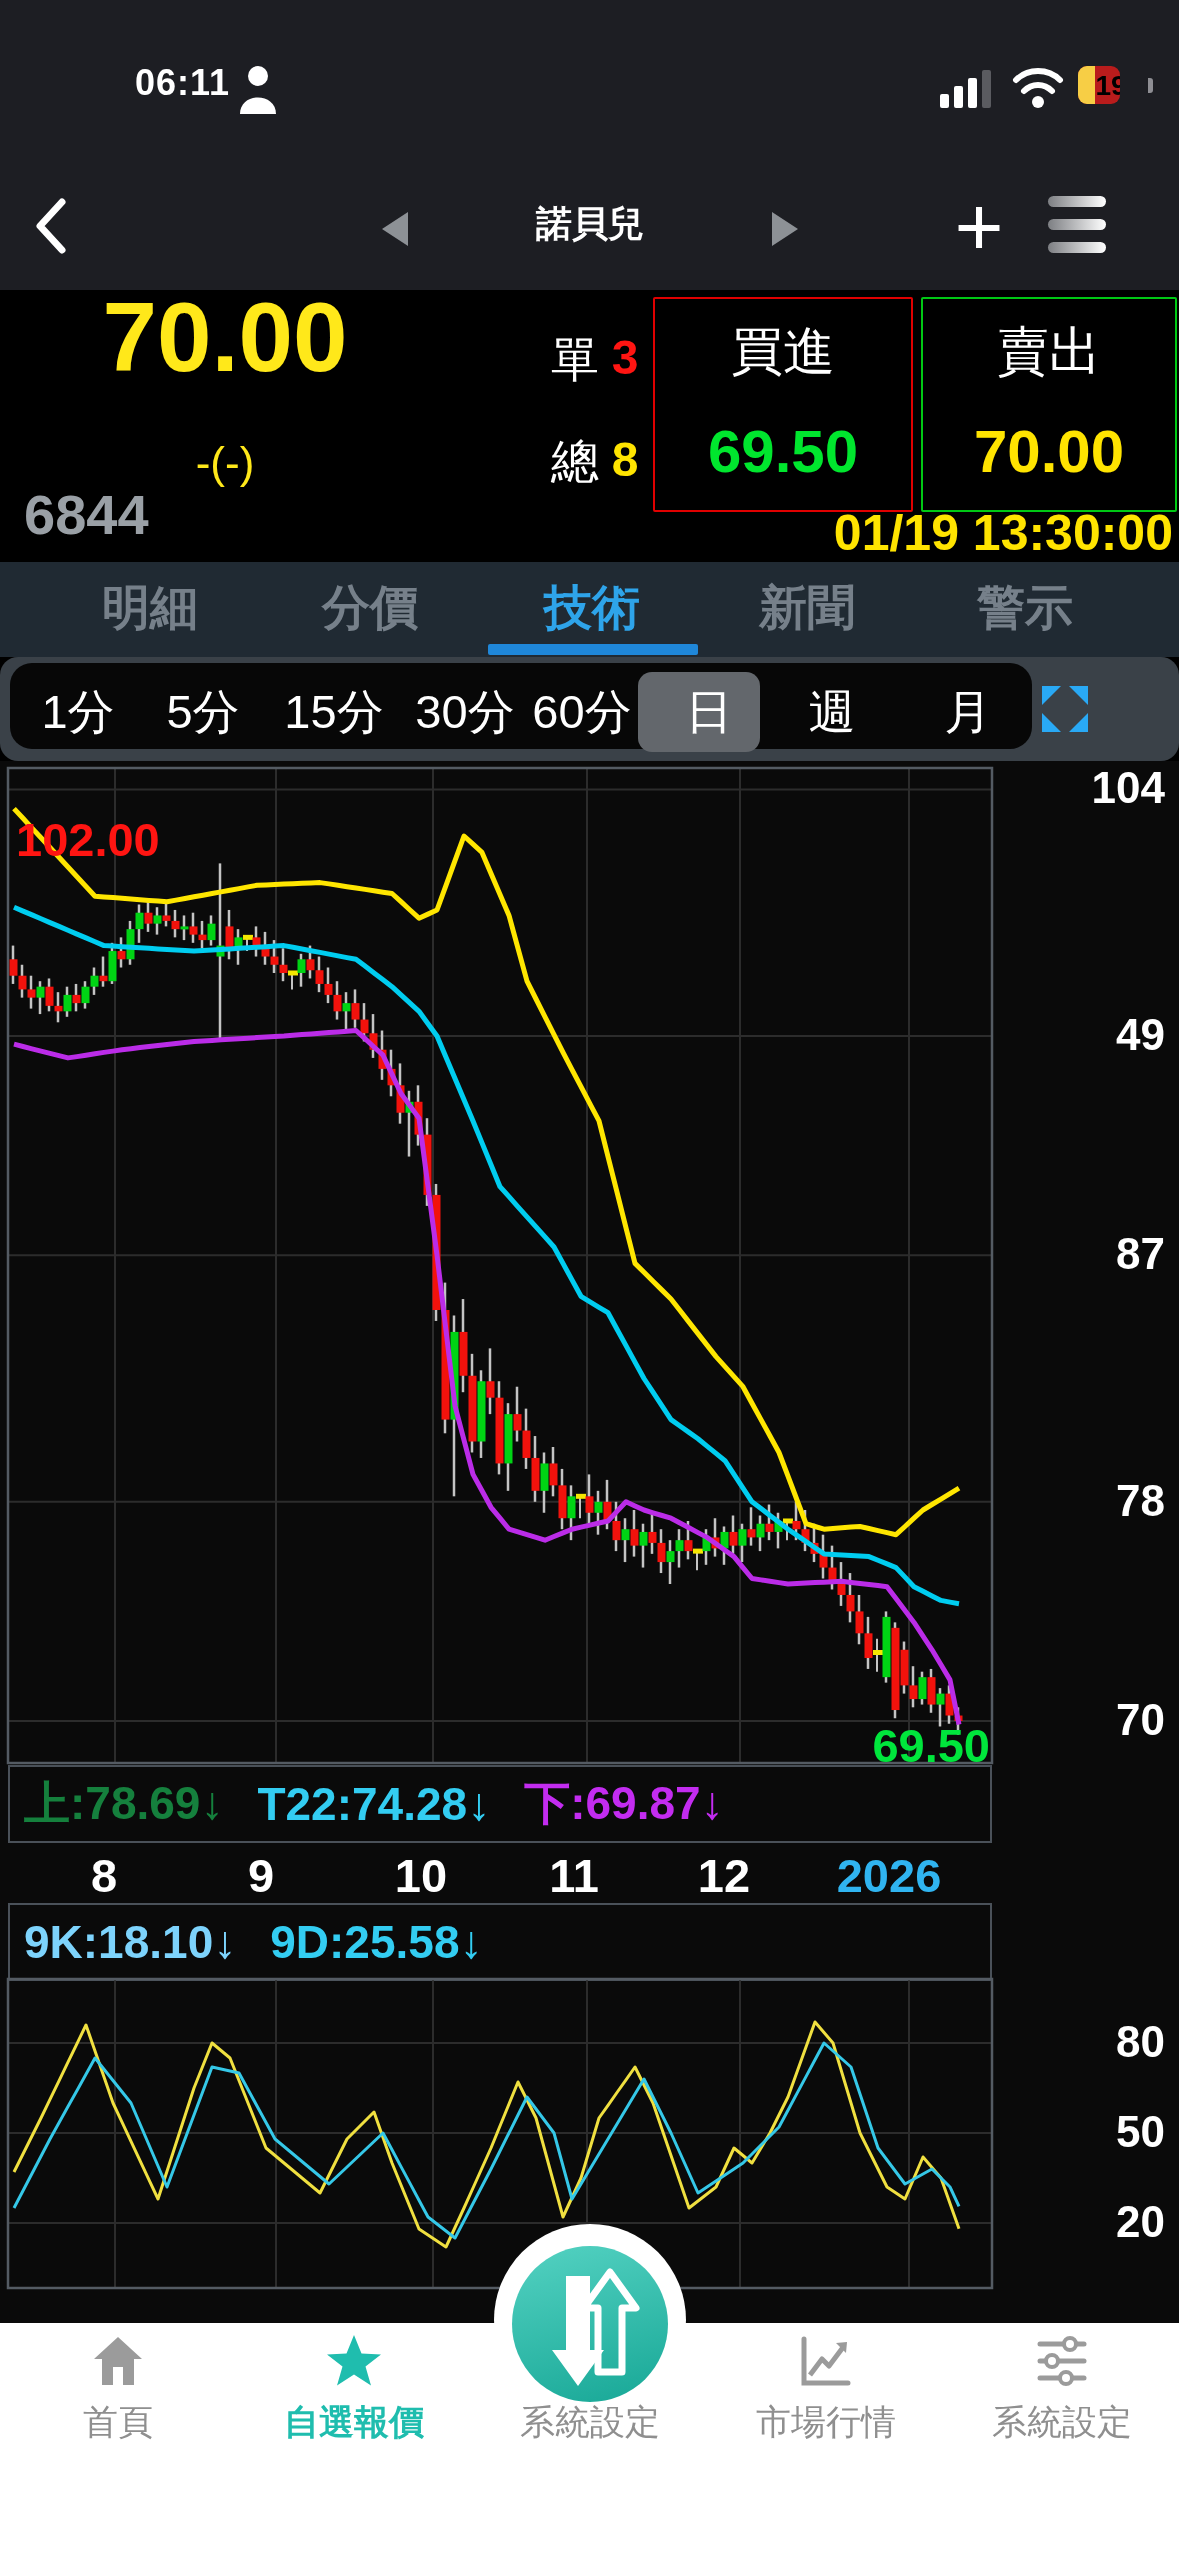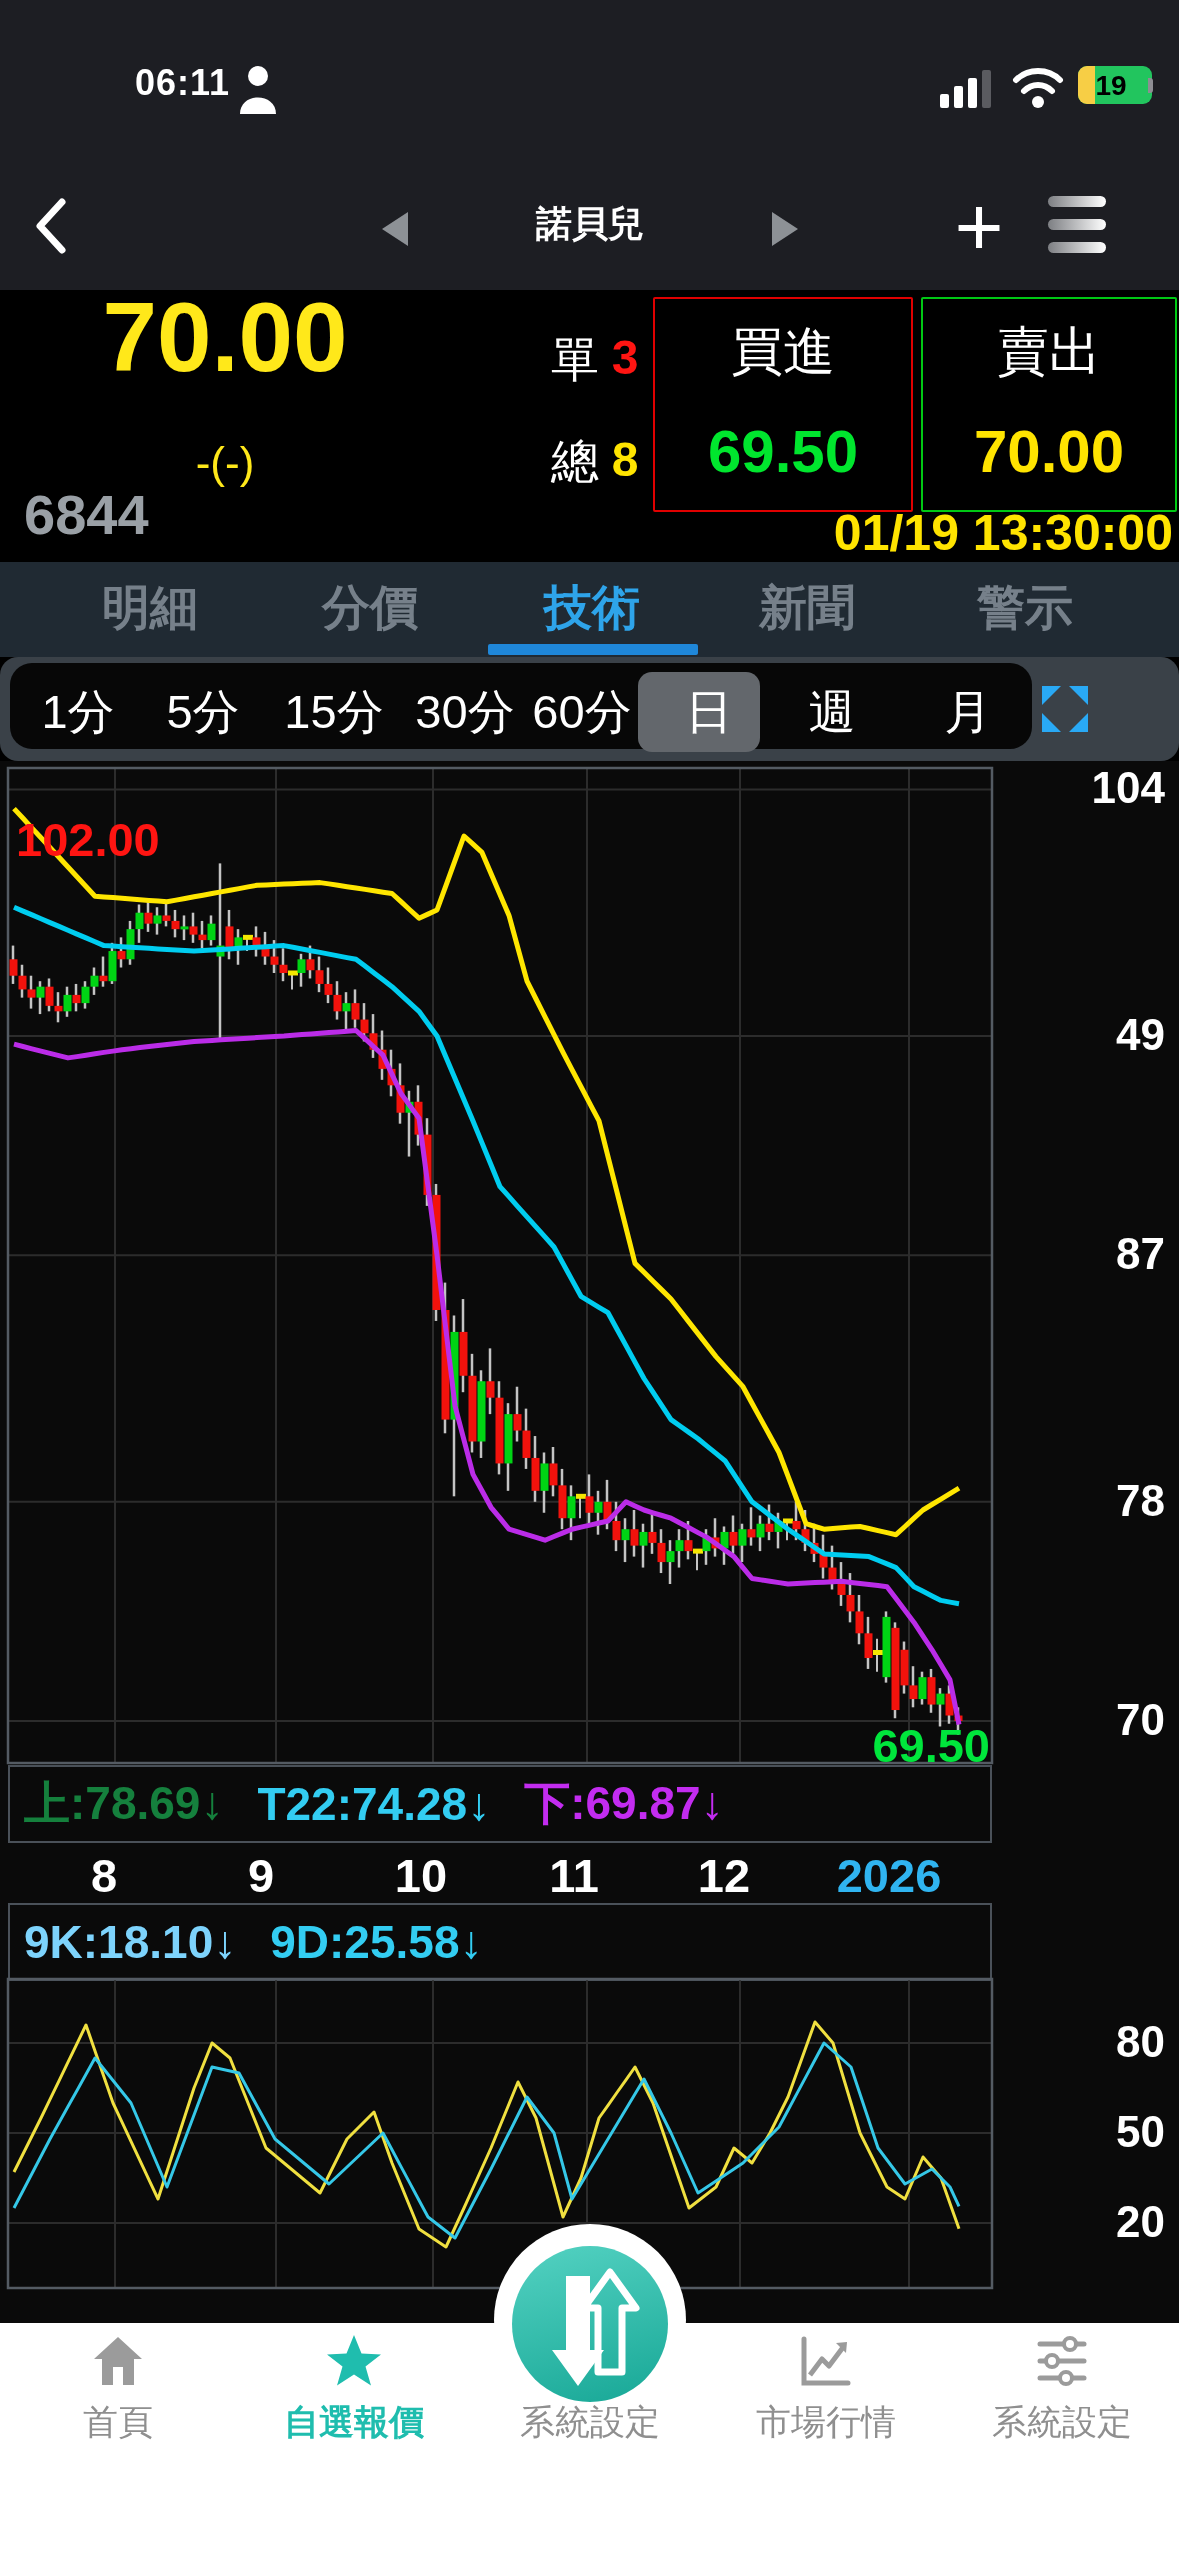--- a/index.html
+++ b/index.html
@@ -68,21 +68,21 @@
     <rect x="0" y="28" width="9" height="14" rx="2" fill="#fff"></rect>
       <rect x="14" y="20" width="9" height="22" rx="2" fill="#fff"></rect>
     <rect x="28" y="12" width="9" height="30" rx="2" fill="#fff"></rect>
       <rect x="42" y="4" width="9" height="38" rx="2" fill="#5a5b60"></rect>
   </svg>
   <svg class="abs" style="left:1012px;top:64px" width="52" height="46" viewBox="0 0 52 46">
     <path d="M4 16 C16 4 36 4 48 16" stroke="#fff" stroke-width="6" fill="none" stroke-linecap="round"></path>
     <path d="M12 27 C20 19 32 19 40 27" stroke="#fff" stroke-width="6" fill="none" stroke-linecap="round"></path>
     <circle cx="26" cy="38" r="6" fill="#fff"></circle>
   </svg>
-  <div class="abs" style="left:1078px;top:66px;width:74px;height:38px;border-radius:9px;background:#22c55e;overflow:hidden">
+  <div class="abs" style="left:1078px;top:66px;width:42px;height:38px;border-radius:9px;background:#b91c1c;overflow:hidden">
     <div style="position:absolute;left:0;top:0;width:17px;height:38px;background:#f7ce45"></div>
     <div class="abs" style="left:0;top:4px;width:66px;text-align:center;font-size:28px;font-weight:bold;color:#000">19</div>
   </div>
   <div class="abs" style="left:1148px;top:78px;width:5px;height:15px;border-radius:0 3px 3px 0;background:#8e8e93"></div>
 
   <svg class="abs" style="left:30px;top:196px" width="40" height="60" viewBox="0 0 40 60">
     <polyline points="32,6 10,30 32,54" stroke="#fff" stroke-width="7" fill="none" stroke-linecap="round" stroke-linejoin="round"></polyline>
   </svg>
   <div class="abs tri tri-left" style="left:382px;top:212px"></div>
   <div class="abs hdr-title">諾貝兒</div>

